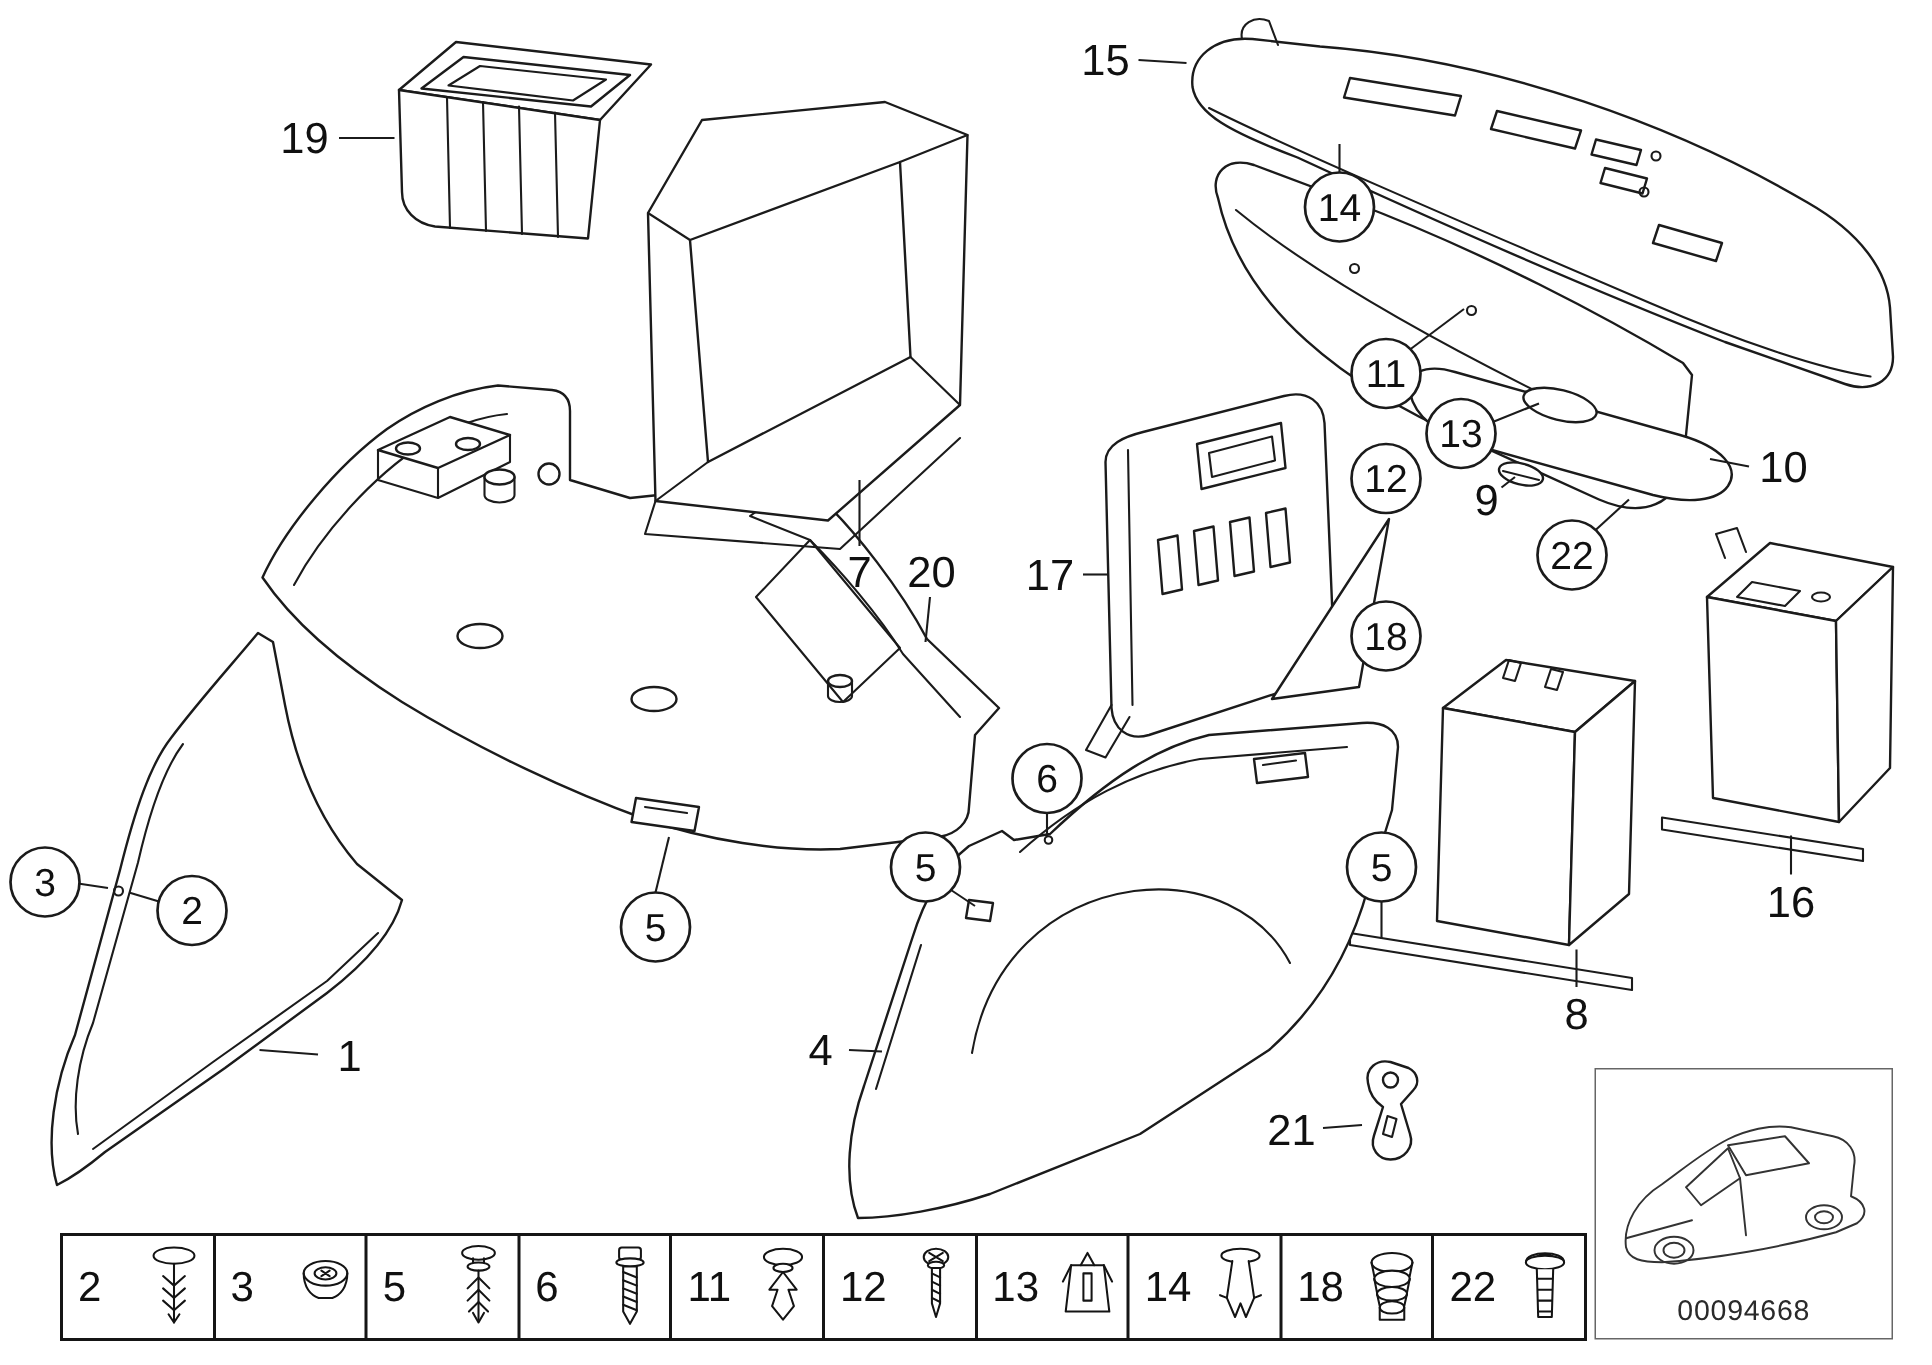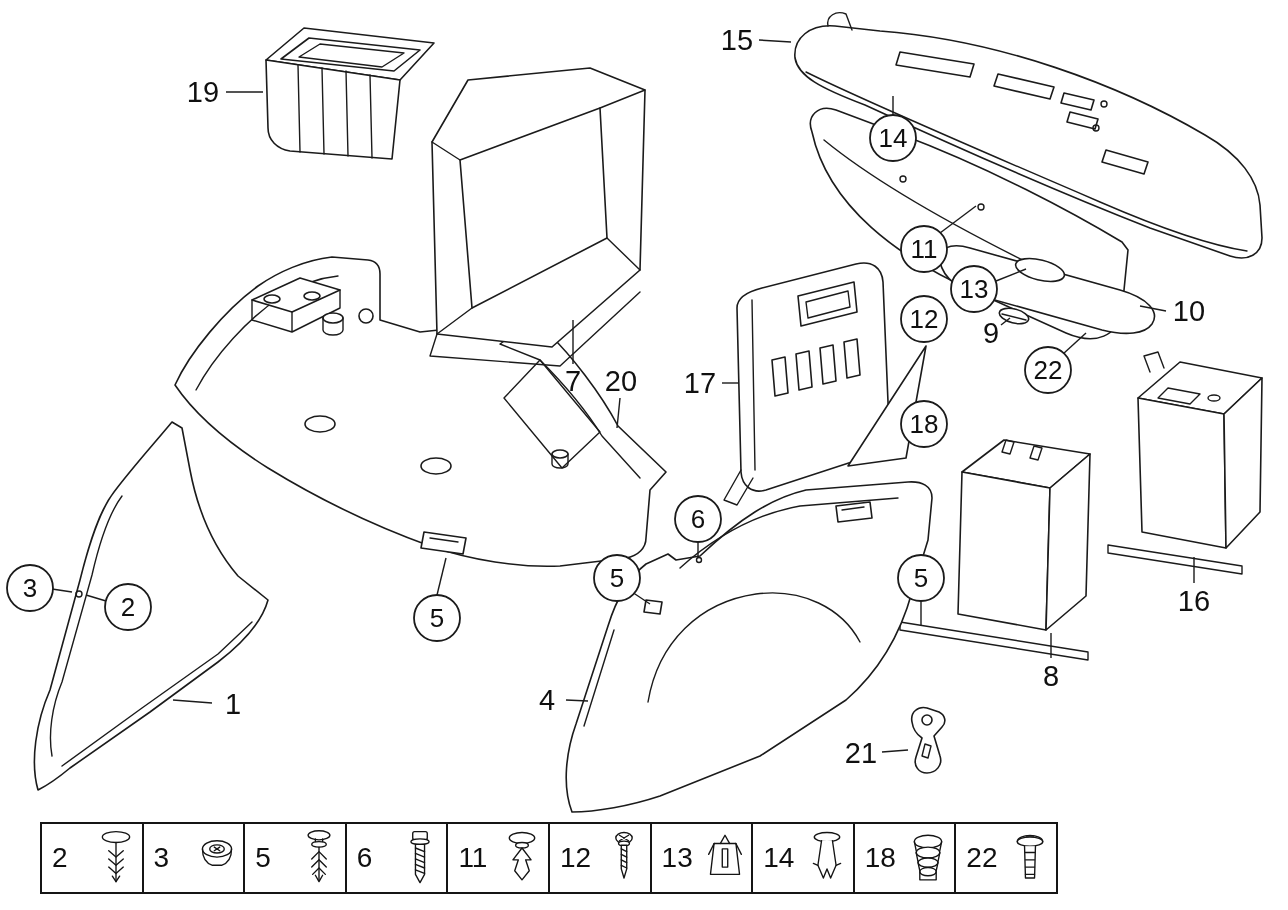--- a/index.html
+++ b/index.html
@@ -362,14 +362,28 @@
           <path class="fif" d="M8,14 C8,5 36,5 36,14"></path>
           <ellipse class="fif" cx="22" cy="14" rx="14" ry="5"></ellipse>
           <path class="fi" d="M18,8 L26,8"></path>
           <path class="fif" d="M16,19 L17,54 L27,54 L28,19"></path>
           <path class="fi" d="M17,26 L27,26 M17,34 L27,34 M17,42 L27,42 M17,50 L27,50"></path>
         </svg>
       </span>
     </div>
   </div>
 
+  <div class="carbox">
+    <svg class="car-art" width="197" height="150" viewBox="0 0 197 150">
+      <path class="ln2" d="M20,118 C18,102 28,86 44,76 C58,66 72,54 88,46 C100,40 116,36 130,38 L158,44 C168,46 174,54 172,64 L170,84 C180,88 182,96 174,102 L160,108 C124,118 78,126 44,128 C30,128 22,126 20,118 Z"></path>
+      <path class="ln2" d="M88,50 L126,44 L142,62 L100,70 Z"></path>
+      <path class="ln2" d="M60,78 L88,52 L96,72 L70,90 Z"></path>
+      <path class="ln2" d="M96,72 L100,110"></path>
+      <path class="ln2" d="M20,112 L64,100"></path>
+      <ellipse class="ln2" cx="52" cy="120" rx="13" ry="9"></ellipse>
+      <ellipse class="ln2" cx="52" cy="120" rx="7" ry="5"></ellipse>
+      <ellipse class="ln2" cx="152" cy="98" rx="12" ry="8"></ellipse>
+      <ellipse class="ln2" cx="152" cy="98" rx="6" ry="4"></ellipse>
+    </svg>
+    <div class="doc-num">00094668</div>
+  </div>
 
 </div>
 
 </body></html>

